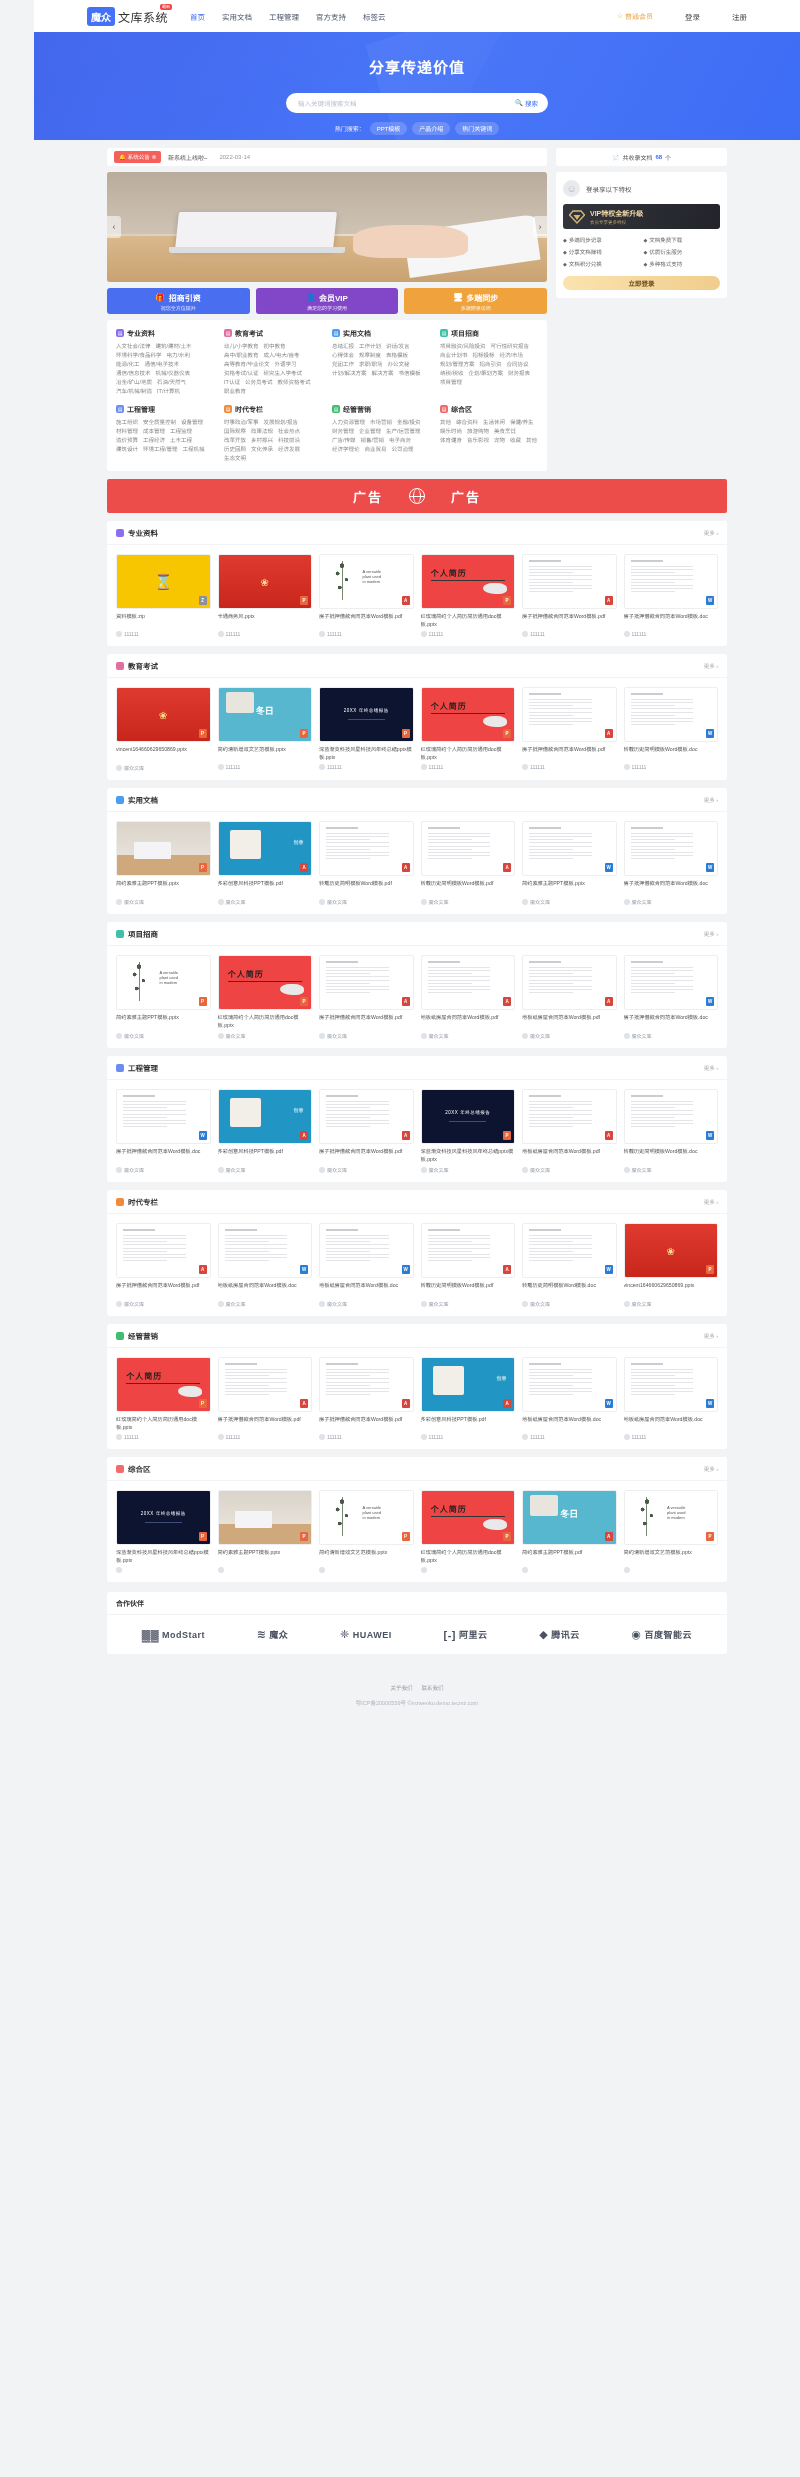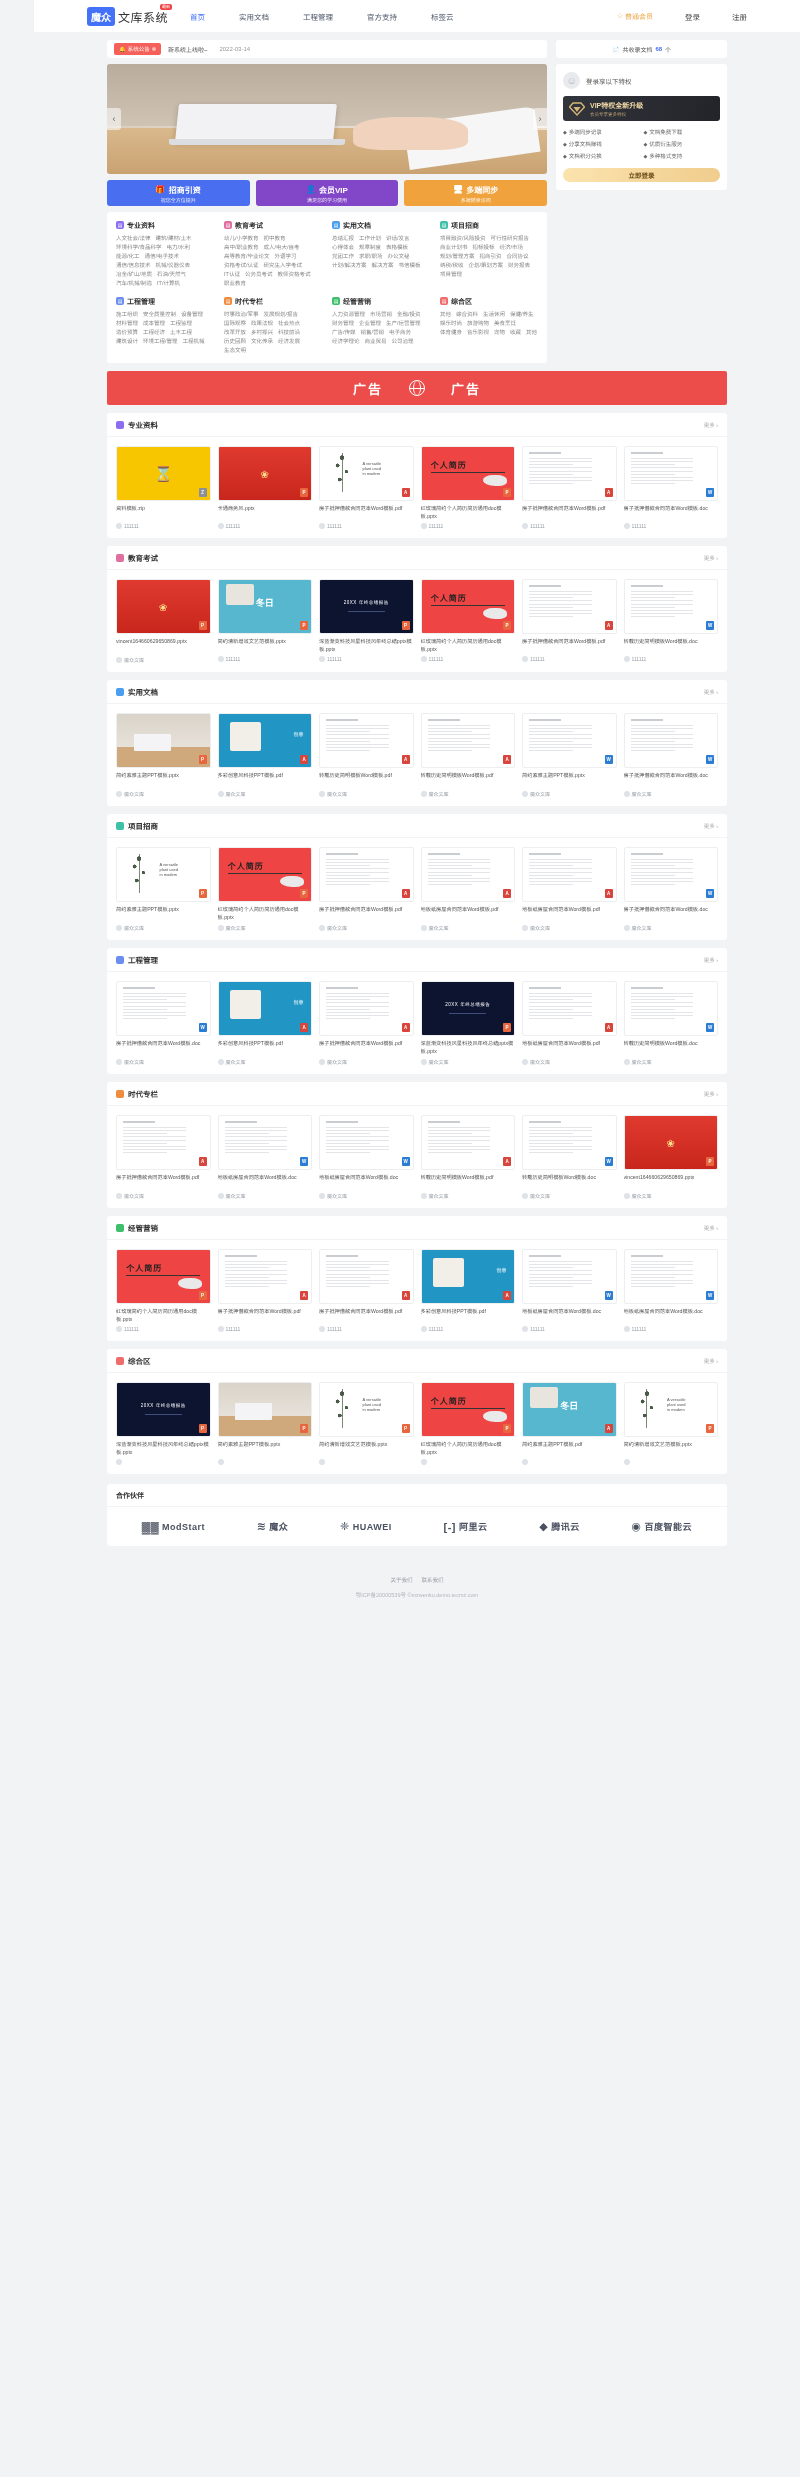--- a/index.html
+++ b/index.html
@@ -19,21 +19,21 @@
   .logo { display:flex; align-items:center; position:relative; }
   .logo-mark {
     background:#4371f7; color:#fff; font-weight:bold; font-size:10px;
     padding:2px 4px; border-radius:3px; letter-spacing:0px;
   }
   .logo-text { font-size:12px; font-weight:normal; color:#333; margin-left:3px; letter-spacing:0.5px;}
   .logo-badge {
     position:absolute; top:-3px; right:-4px; background:#ef4444; color:#fff;
     font-size:4px; padding:0 2px; border-radius:2px; line-height:6px;
   }
-  .nav { display:flex; margin-left:22px; gap:34px; }
+  .nav { display:flex; margin-left:22px; gap:17px; }
   .nav a { font-size:7.5px; color:#4a5568; text-decoration:none; }
   .nav a.active { color:#4371f7; }
   .top-right { margin-left:auto; display:flex; align-items:center; gap:32px; }
   .member { color:#e8a33d; font-size:7px; display:flex; align-items:center; gap:2px; }
   .top-right a { color:#444; font-size:7.5px; text-decoration:none; }
 
   
   .hero {
     height:108px; background:linear-gradient(120deg,#3d62ec 0%,#4371f7 45%,#3b6bf5 100%);
     position:relative; overflow:hidden;
@@ -244,20 +244,36 @@
         <span class="member">
           <span>☆</span>
           <span>普通会员</span>
         </span>
         <a href="#">登录</a>
         <a href="#">注册</a>
       </div>
     </div>
   </div>
 
+  <div class="hero">
+    <div class="hero-title">分享传递价值</div>
+    <div class="search-box">
+      <input class="search-input" placeholder="输入关键词搜索文档" style="">
+      <button class="search-btn">
+        <span>🔍</span>
+        <span>搜索</span>
+      </button>
+    </div>
+    <div class="hot">
+      <span class="hot-label">热门搜索：</span>
+      <span class="hot-tag">PPT模板</span>
+      <span class="hot-tag">产品介绍</span>
+      <span class="hot-tag">热门关键词</span>
+    </div>
+  </div>
 
   <div class="main-area">
     <div class="left-col">
 
       <div class="notice">
         <span class="notice-badge">
           <span>🔔</span>
           <span>系统公告</span>
           <span class="dot"></span>
         </span>

